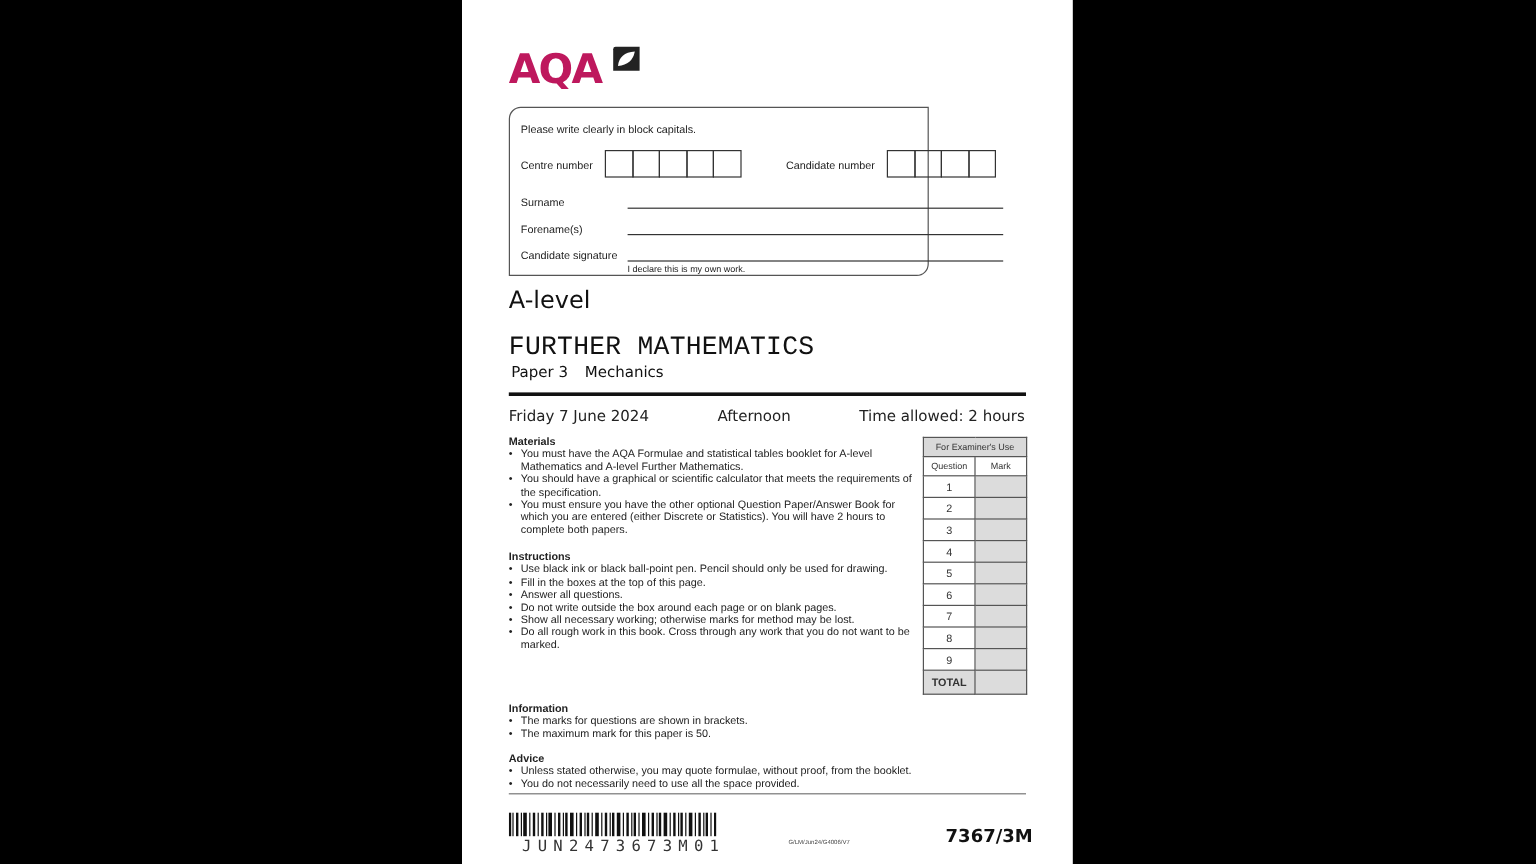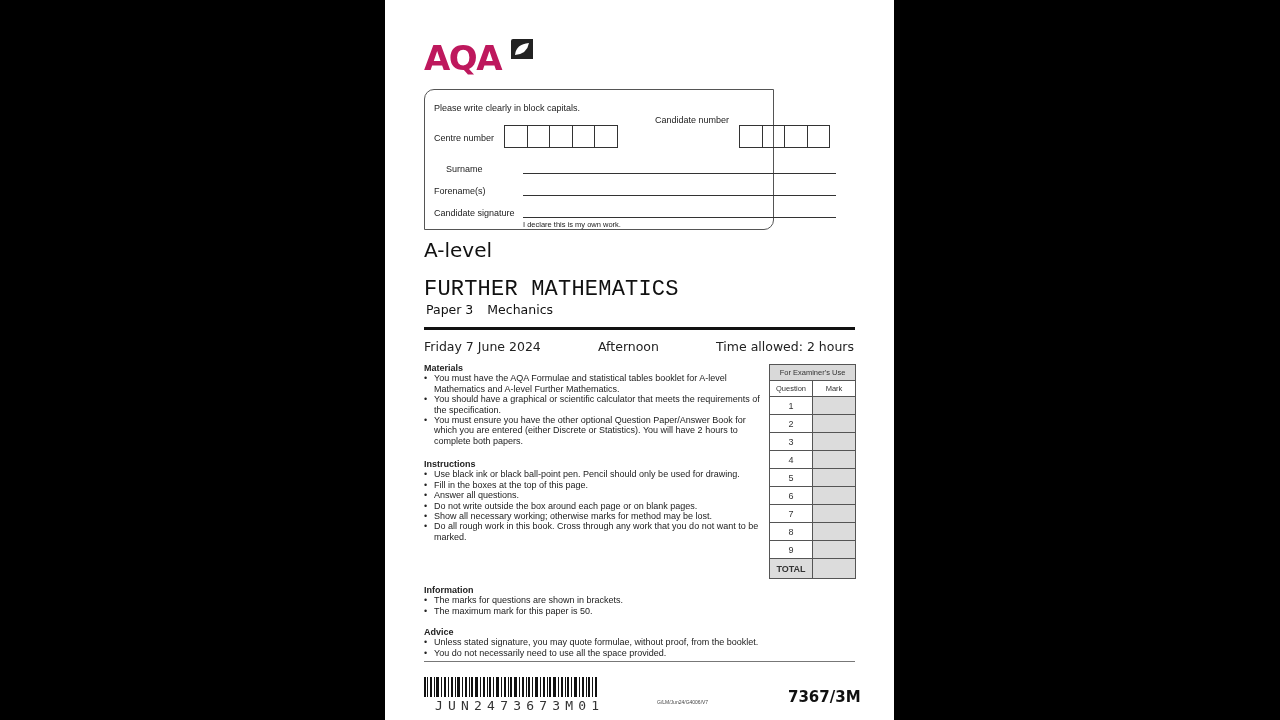--- a/index.html
+++ b/index.html
@@ -83,29 +83,29 @@
 
     <div class="abs small" style="left:9px; top:43px;">Centre number</div>
     <div class="cell-row" style="left:80px; top:35px;">
       <div class="cell"></div>
       <div class="cell"></div>
       <div class="cell"></div>
       <div class="cell"></div>
       <div class="cell"></div>
     </div>
 
-    <div class="abs small" style="left:230px; top:25px;">Candidate number</div>
+    <div class="abs small" style="left:230px; top:43px;">Candidate number</div>
     <div class="cell-row" style="left:315px; top:35px;">
       <div class="cell"></div>
       <div class="cell"></div>
       <div class="cell"></div>
       <div class="cell"></div>
     </div>
 
-    <div class="abs small" style="left:9px; top:74px;margin-left:12px;">Surname</div>
+    <div class="abs small" style="left:9px; top:74px;">Surname</div>
     <div class="line" style="left:98px; top:83px; width:313px;"></div>
 
     <div class="abs small" style="left:9px; top:96px;">Forename(s)</div>
     <div class="line" style="left:98px; top:105px; width:313px;"></div>
 
     <div class="abs small" style="left:9px; top:118px;">Candidate signature</div>
     <div class="line" style="left:98px; top:127px; width:313px;"></div>
     <div class="abs" style="left:98px; top:130px; font-size:7.5px; color:#222;">I declare this is my own work.</div>
   </div>
 
@@ -145,21 +145,21 @@
     <p class="section-title">Information</p>
     <ul class="bullets">
       <li>The marks for questions are shown in brackets.</li>
       <li>The maximum mark for this paper is 50.</li>
     </ul>
   </div>
 
   <div class="abs" style="left:39px; top:627px; width:430px;">
     <p class="section-title">Advice</p>
     <ul class="bullets">
-      <li>Unless stated signature, you may quote formulae, without proof, from the booklet.</li>
+      <li>Unless stated otherwise, you may quote formulae, without proof, from the booklet.</li>
       <li>You do not necessarily need to use all the space provided.</li>
     </ul>
   </div>
 
   <table class="abs exam-table">
     <tbody>
         <tr>
           <th colspan="2" class="hdr">For Examiner's Use</th>
         </tr>
     <tr>

